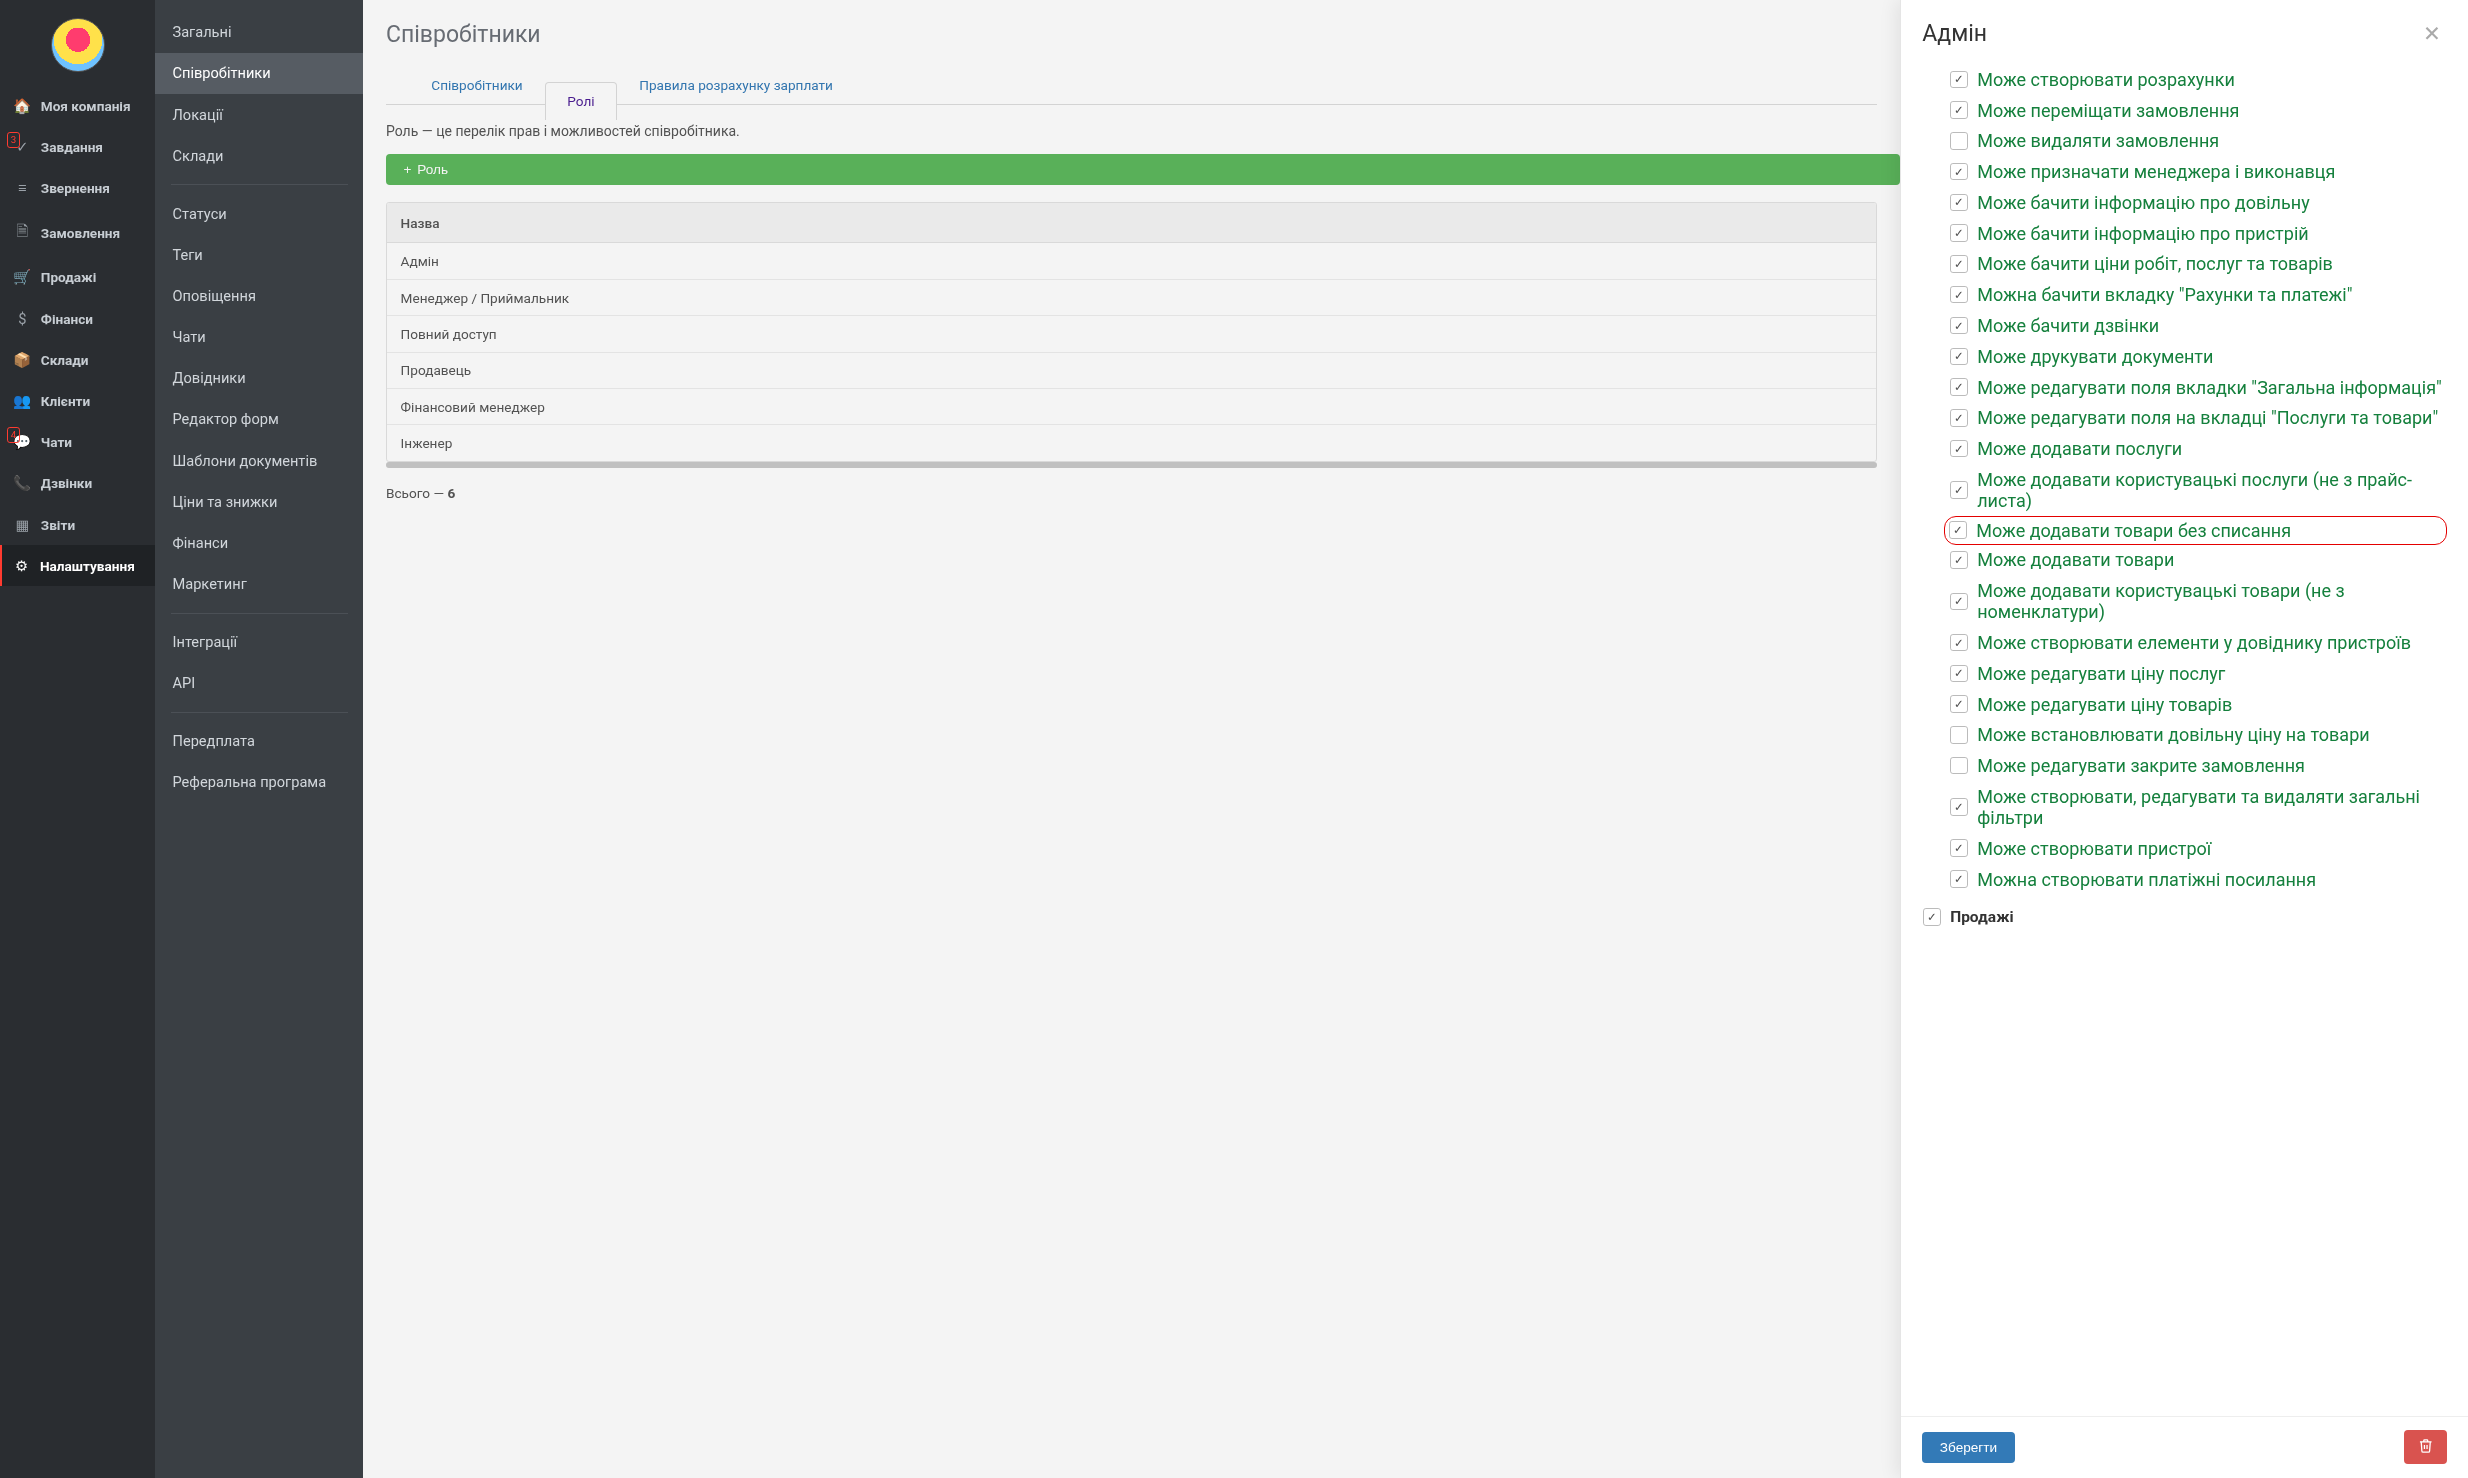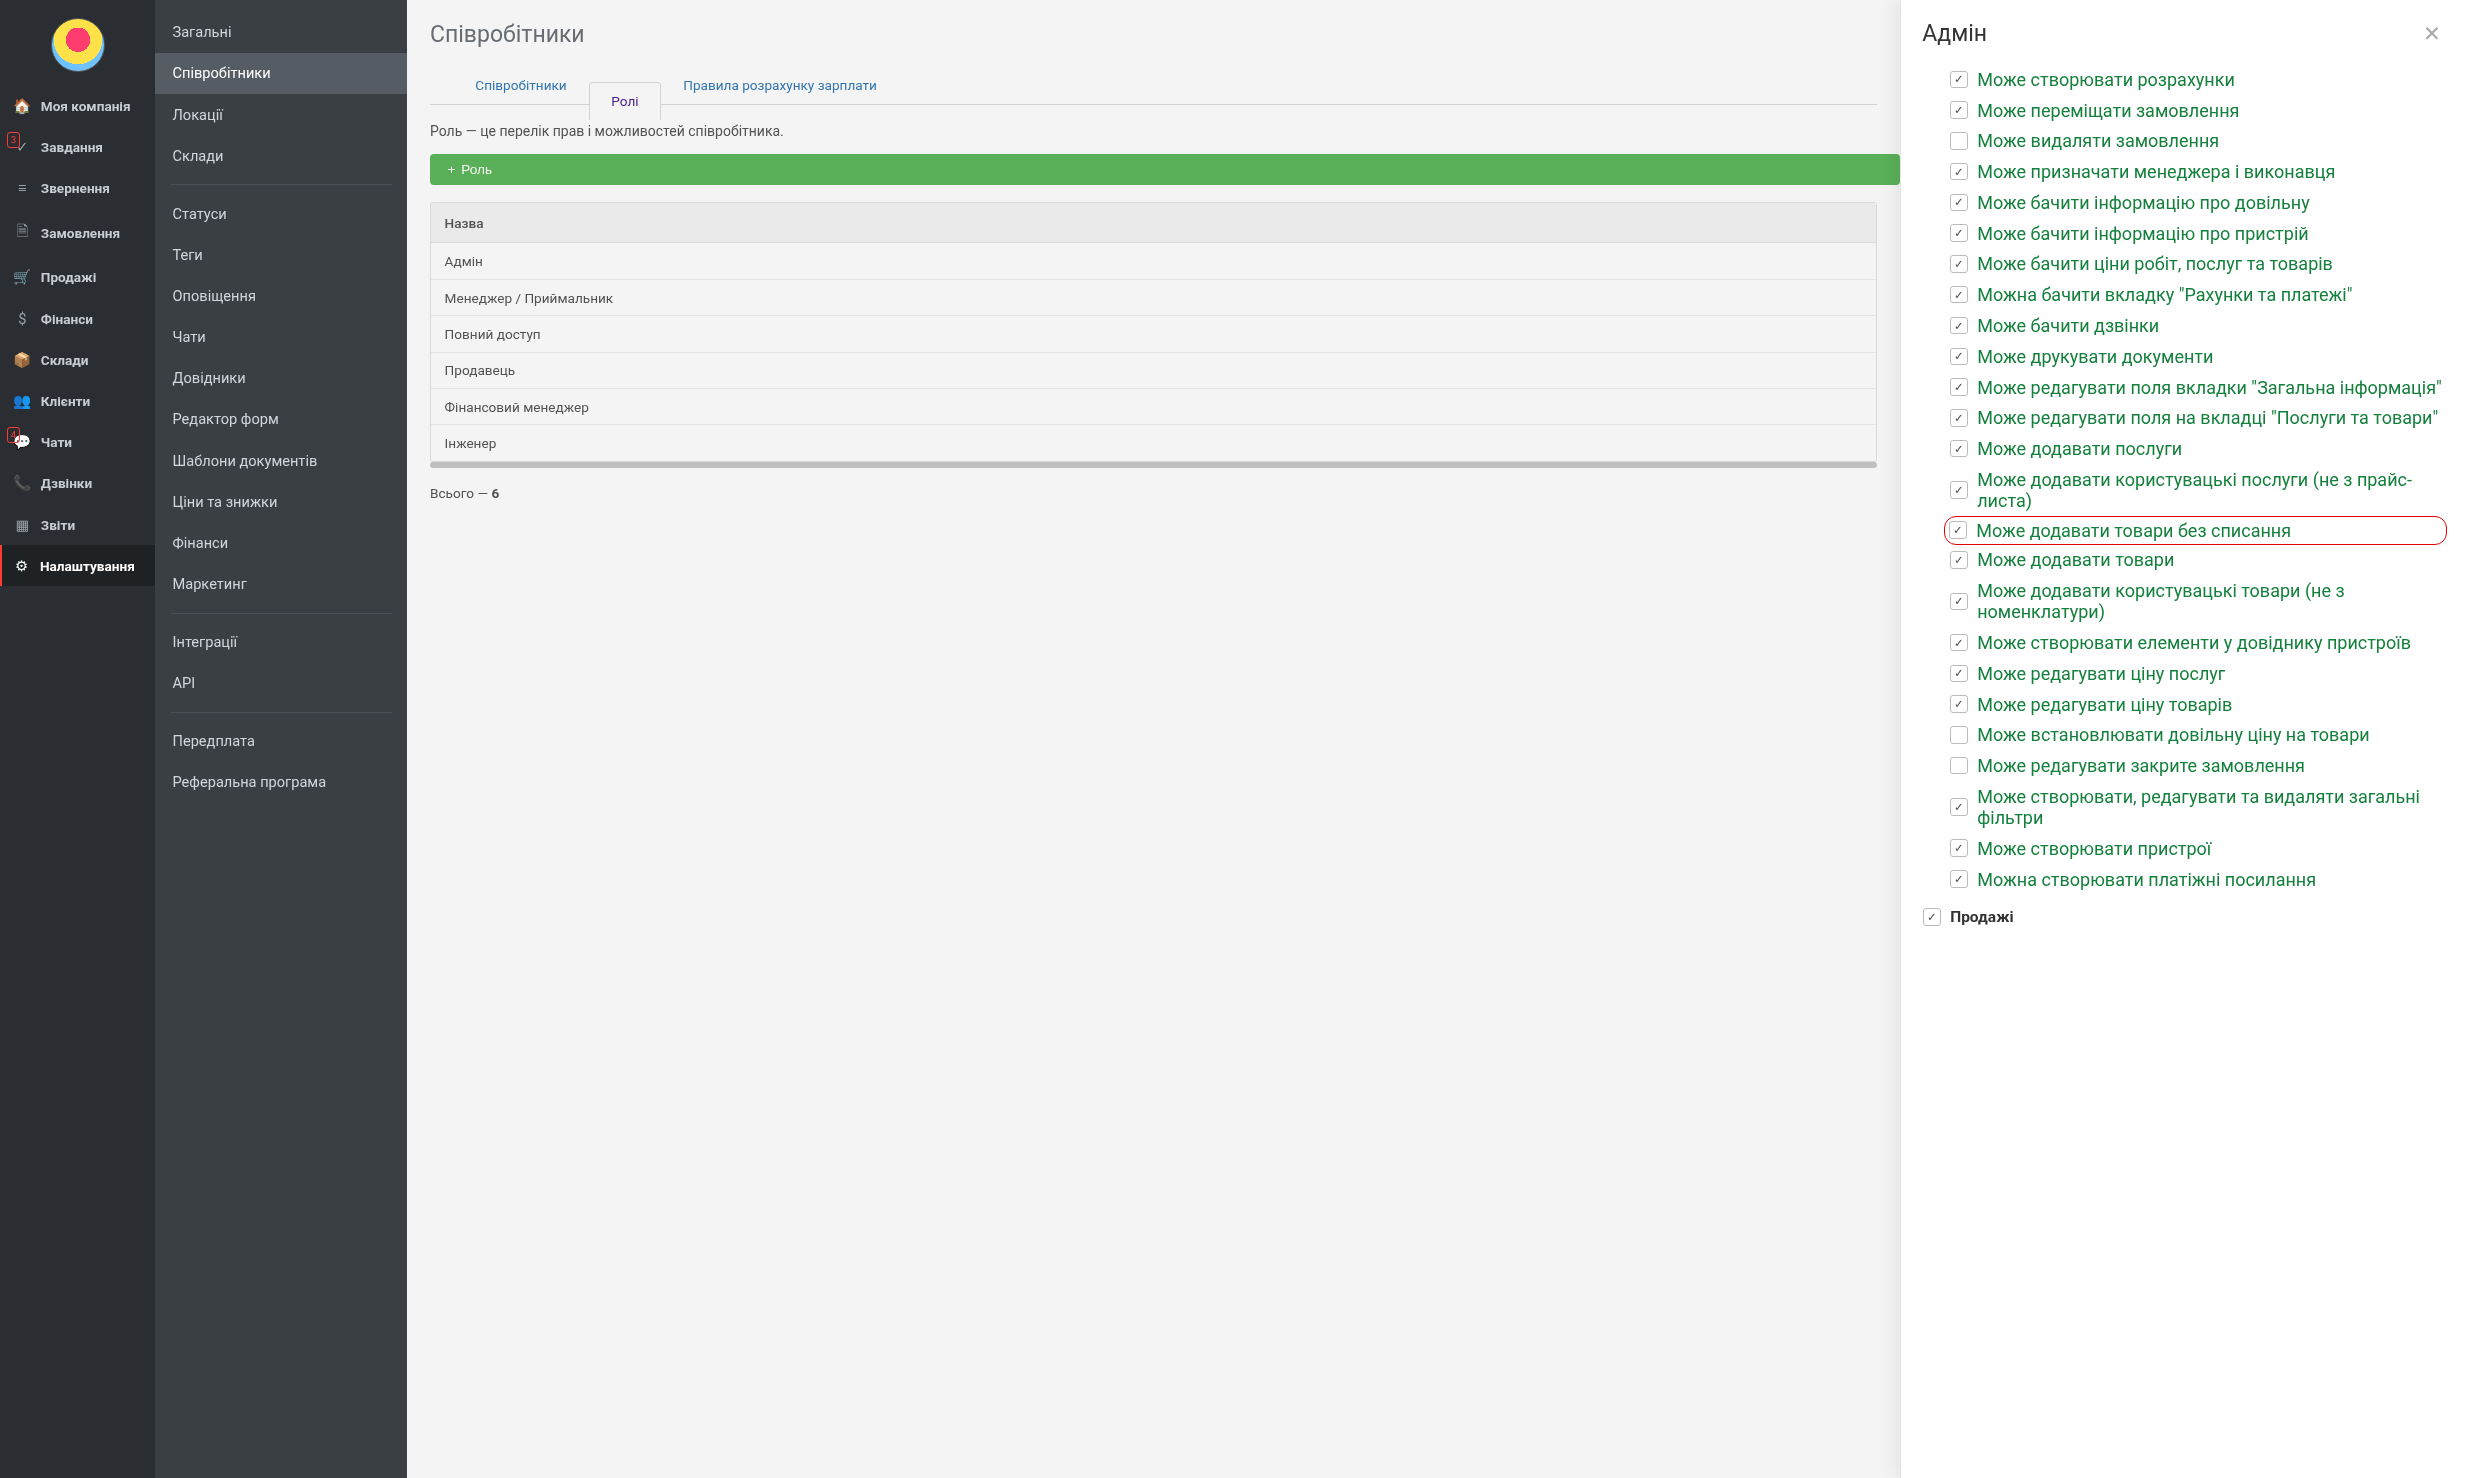--- a/index.html
+++ b/index.html
@@ -12,21 +12,21 @@
   .avatar { width: 54px; height: 54px; border-radius: 50%; background: radial-gradient(circle at 50% 40%, #ff3c6e 0 30%, #ffe14a 30% 60%, #6ec2ff 60% 100%); border: 1.9px solid #555; }
   .nav1-item { display: flex; align-items: center; gap: 9.7px; padding: 11.6px 13.6px; font-size: 13.6px; cursor: pointer; position: relative; }
   .nav1-item.active { background: #1f2225; border-left: 2.9px solid #ff3b30; padding-left: 10.7px; }
   .nav1-icon { width: 17.5px; display: flex; justify-content: center; font-size: 14.6px; color: #9aa1a8; }
   .nav1-item.active .nav1-icon, .nav1-item.active .nav1-label { color: #fff; }
   .nav1-label { color: #c7cdd3; font-weight: bold; }
   .badge { position: absolute; left: 6.8px; top: 5.8px; background: #ff3b30; color: #fff; font-size: 9.7px; border-radius: 2.9px; padding: 0 2.9px; line-height: 13.6px; min-width: 13.6px; text-align: center; }
   .badge.outline { background: transparent; border: 1px solid #ff3b30; color: #ff3b30; }
 
   
-  .nav2 { width: 252px; background: #3a3f44; color: #d6dbe0; overflow-y: auto; padding: 11.6px 0; }
+  .nav2 { width: 208px; background: #3a3f44; color: #d6dbe0; overflow-y: auto; padding: 11.6px 0; }
   .nav2-item { padding: 11.6px 17.5px; font-size: 14.6px; cursor: pointer; color: #d1d6db; }
   .nav2-item.active { background: #565c63; color: #fff; }
   .nav2-sep { height: 1px; background: #4b5056; margin: 7.8px 15.5px; }
 
   
   .main { flex: 1; min-width: 0; background: #fff; position: relative; display: flex; flex-direction: column; }
   .page-title { font-size: 23px; color: #6b7078; padding: 21.3px 23px 17.5px; font-weight: 400; }
   .tabs { display: flex; gap: 0; padding: 0 23px; }
   .tab { padding: 10.7px 21.3px; color: #337ab7; cursor: pointer; border: 1px solid transparent; border-bottom: none; border-radius: 3.9px 3.9px 0 0; }
   .tab.active { border-color: #ddd; background: #fff; position: relative; top: 16px; color: #4c1d95; }
@@ -294,15 +294,30 @@
         </div>
         <div class="perm">
           <span class="chk checked"></span>
           <span class="perm-label">Можна створювати платіжні посилання</span>
         </div>
         <div class="section-row">
           <span class="chk checked"></span>
           <span class="perm-label">Продажі</span>
         </div>
       </div>
+    <div class="panel-footer">
+      <button class="btn btn-blue">
+        <span>Зберегти</span>
+      </button>
+      <button class="btn btn-red">
+        <span>
+          <svg width="15.5" height="15.5" viewBox="0 0 24 24" fill="none" stroke="#fff" stroke-width="2">
+              <polyline points="3 6 5 6 21 6"></polyline>
+              <path d="M19 6l-1 14a2 2 0 0 1-2 2H8a2 2 0 0 1-2-2L5 6"></path>
+              <path d="M10 11v6M14 11v6"></path>
+              <path d="M9 6V4a1 1 0 0 1 1-1h4a1 1 0 0 1 1 1v2"></path>
+            </svg>
+        </span>
+      </button>
+    </div>
   </aside>
 </div>
 
 
 </body></html>

